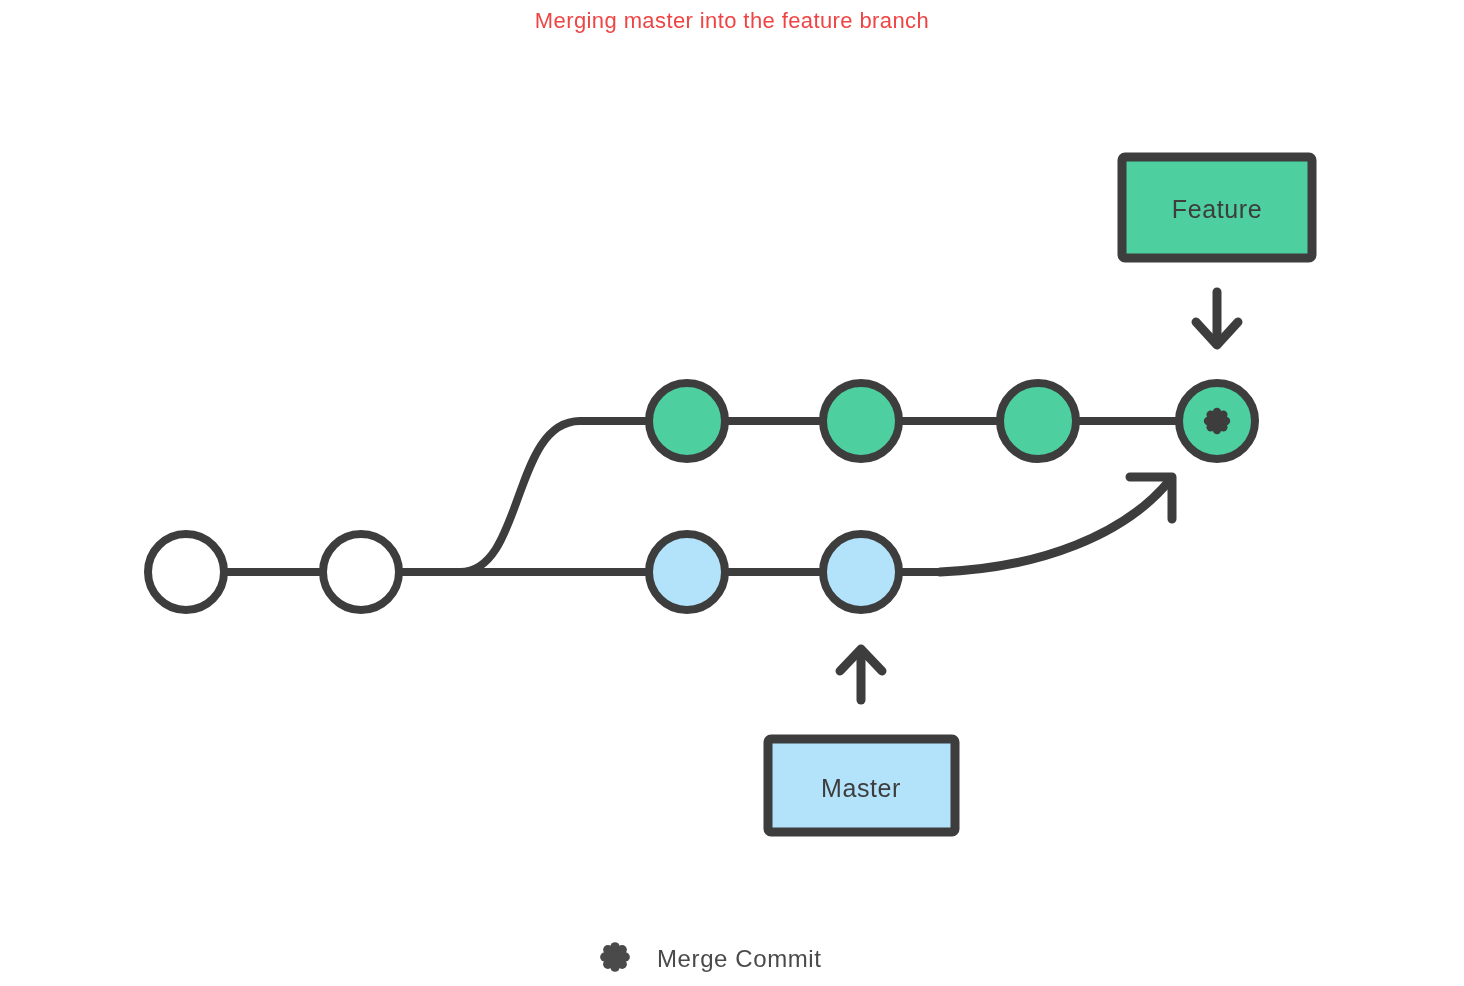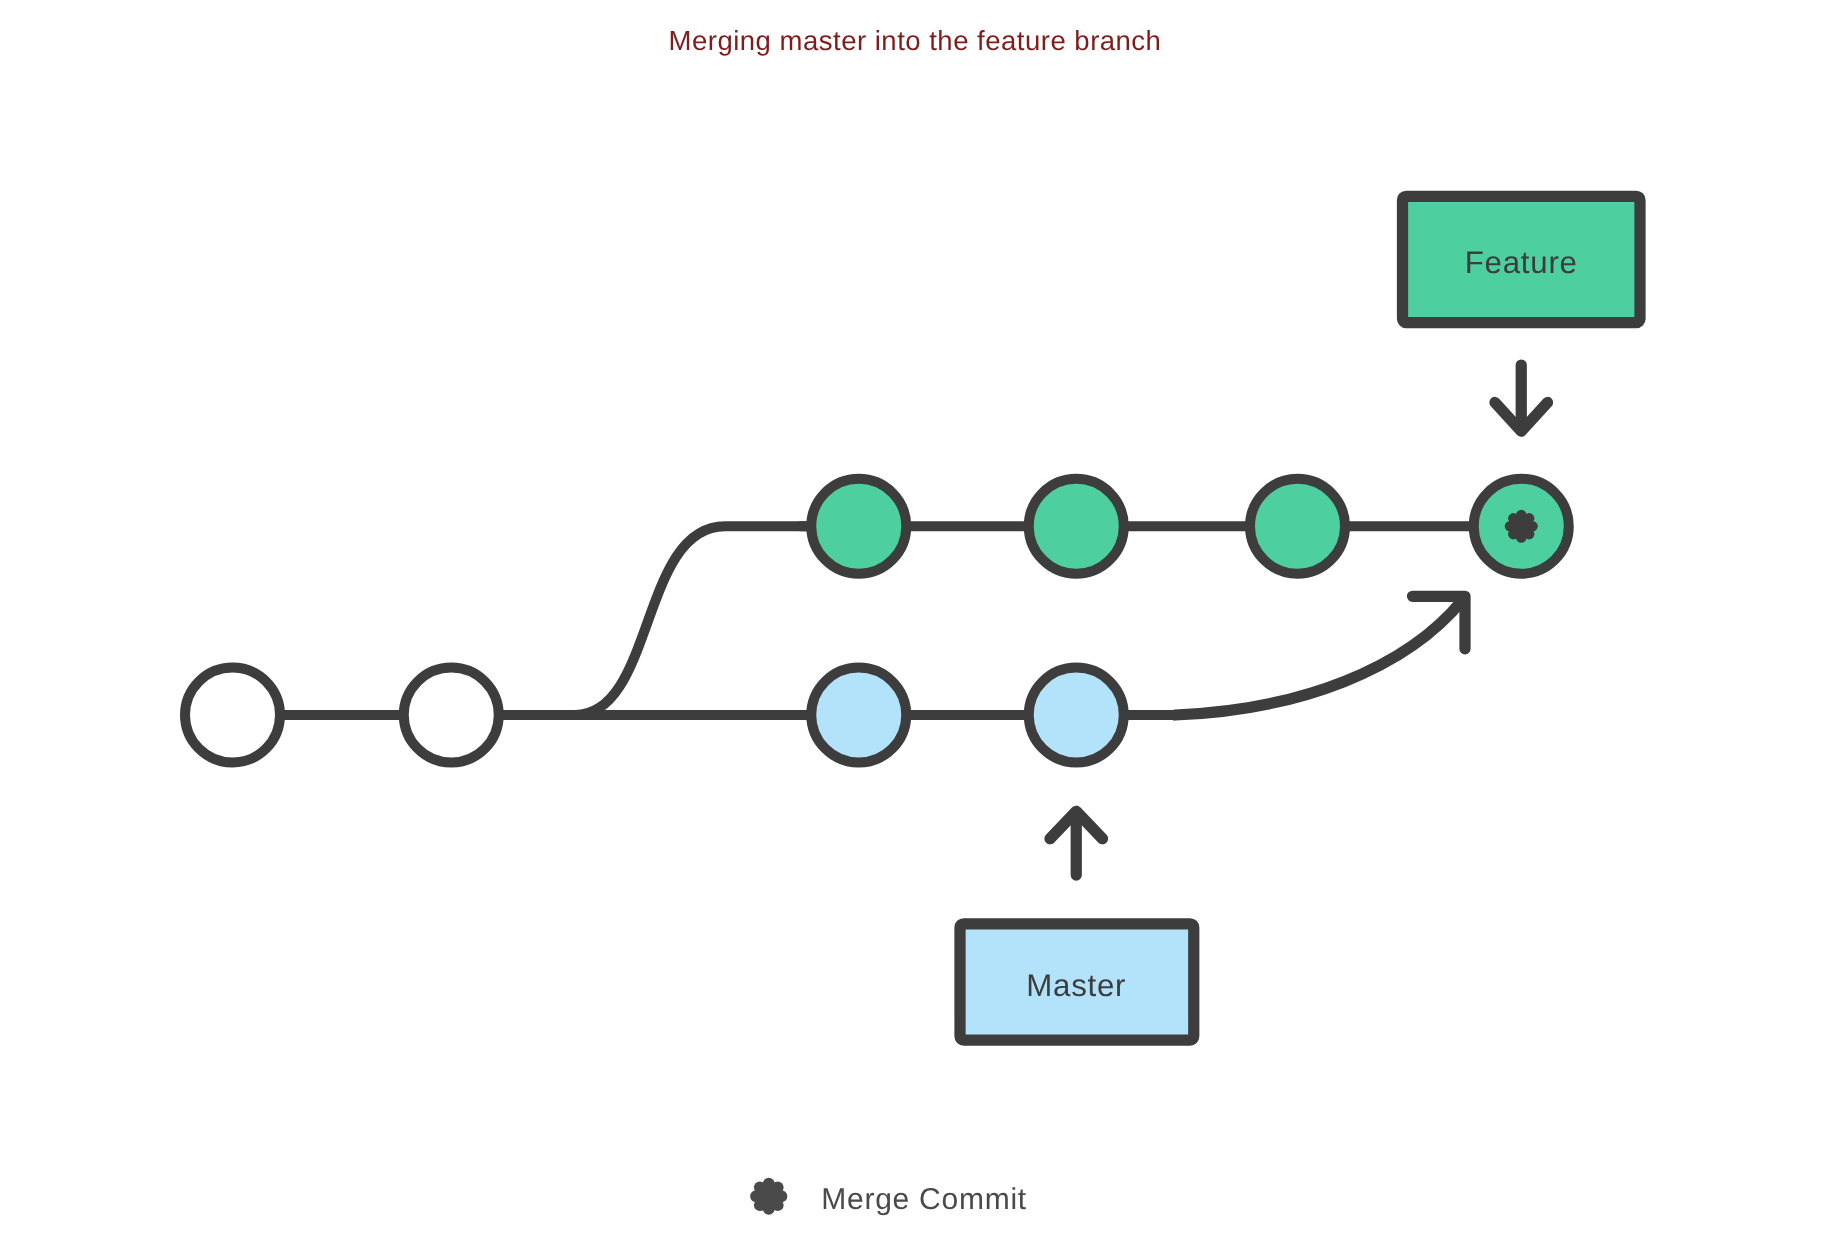--- a/index.html
+++ b/index.html
@@ -22,23 +22,22 @@
     height: 986px;
   }
   .diagram-title {
     position: absolute;
     left: 0;
     top: 8px;
     width: 1464px;
     text-align: center;
     font-size: 22px;
     letter-spacing: 0.4px;
-    color: #7f1d1d;
+    color: #ef4444;
     font-family: "Liberation Sans", sans-serif;
-    margin-top: 12px;
   }
   svg.canvas {
     position: absolute;
     left: 0;
     top: 0;
     width: 1464px;
     height: 986px;
   }
   .box-label {
     font-size: 25px;

